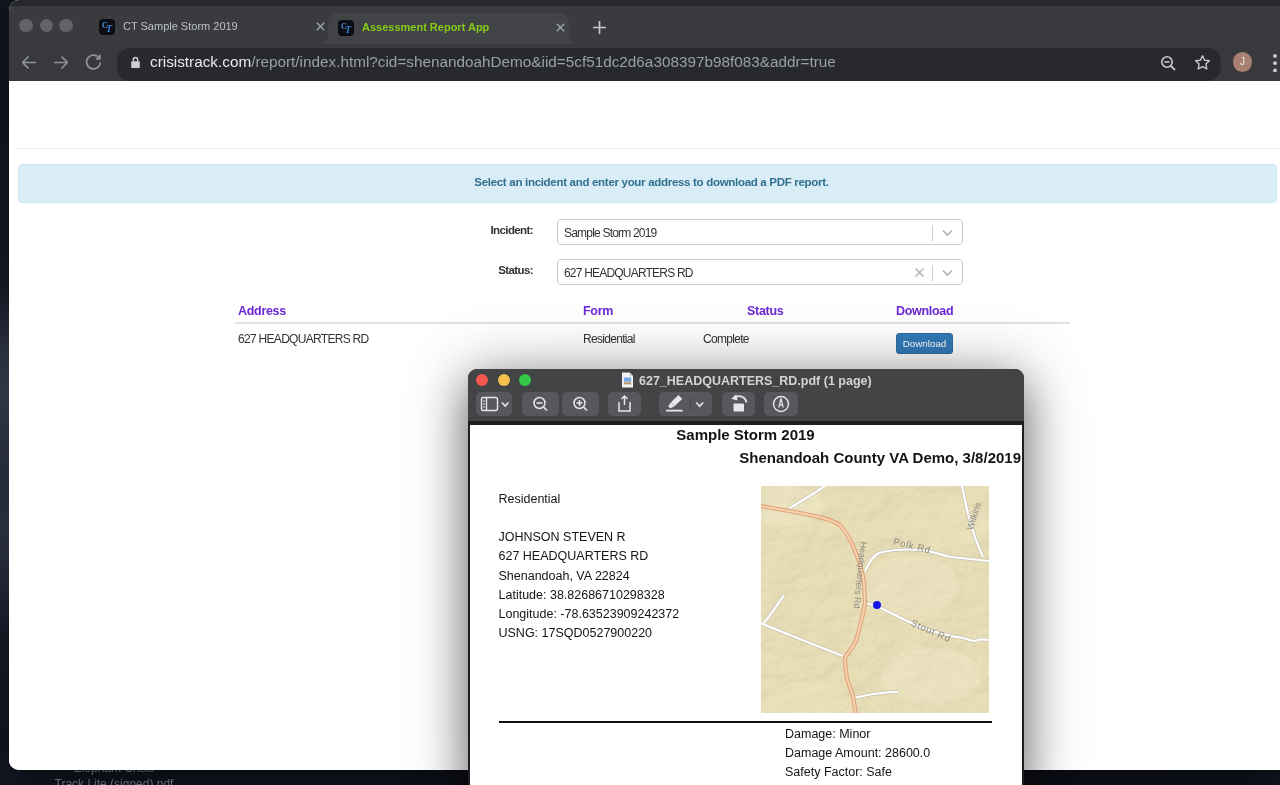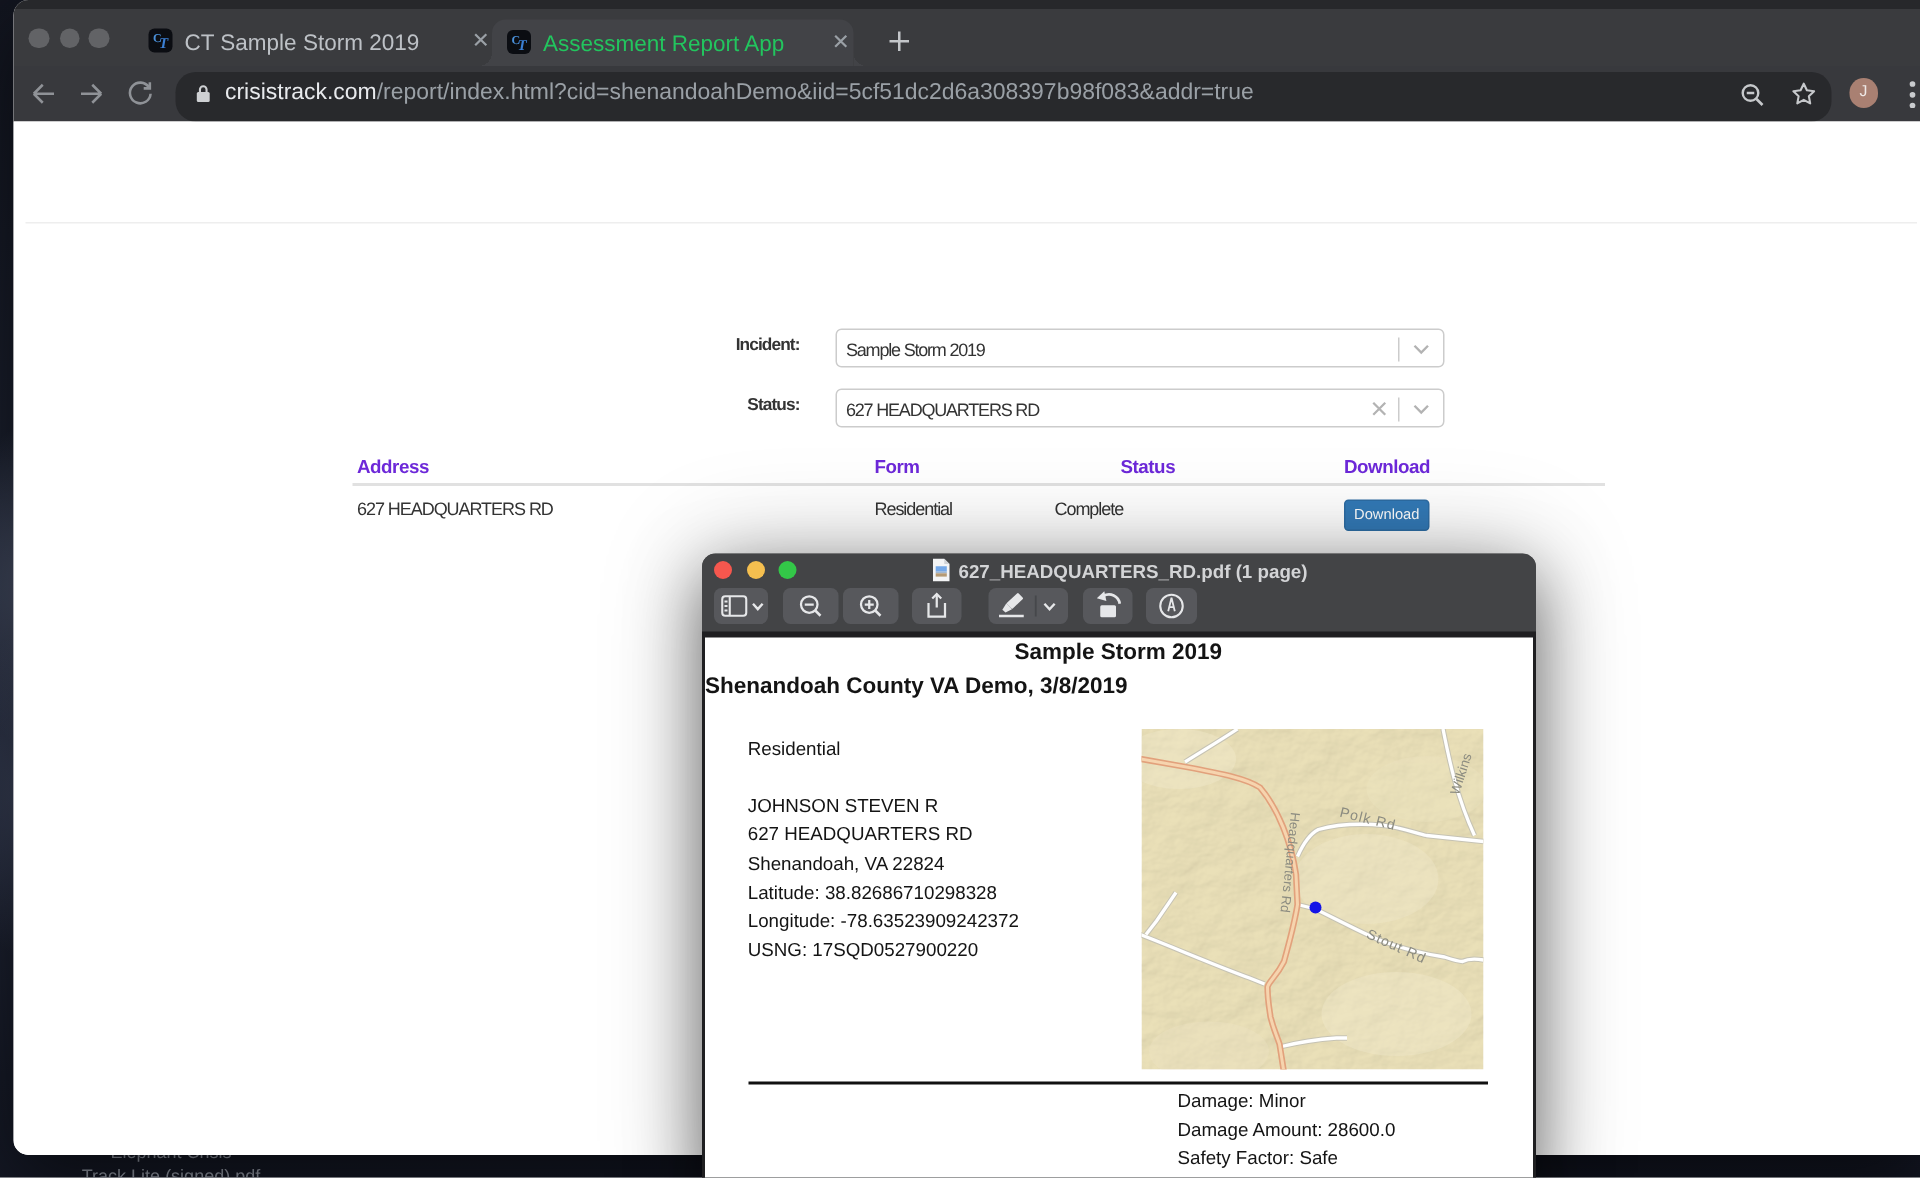--- a/index.html
+++ b/index.html
@@ -14,21 +14,21 @@
   color:#9298a4; font-size:12px; line-height:15.5px; }
 
 
 #browser { position:absolute; left:9px; top:0; width:1272px; height:770px;
   border-radius:10px 0 0 10px; background:#fff; overflow:hidden;
   box-shadow:0 18px 50px rgba(0,0,0,.55); }
 #topstrip { position:absolute; left:0; top:0; width:100%; height:6px; background:#27282b; }
 #tabbar { position:absolute; left:0; top:6px; width:100%; height:38px; background:#3a3b3e; }
 .tl { position:absolute; top:12.5px; width:13.5px; height:13.5px; border-radius:50%; background:#626366; }
 #tabbar .tl:nth-child(1){ left:10px; } #tabbar .tl:nth-child(2){ left:30.5px; } #tabbar .tl:nth-child(3){ left:50px; }
-.tabtitle { position:absolute; top:14px; font-size:15px; white-space:nowrap; }
+.tabtitle { position:absolute; top:14px; font-size:11px; white-space:nowrap; }
 #tab1title { left:114px; color:#bdc1c6; }
 #tab2 { position:absolute; left:319px; top:7px; width:241px; height:31px; background:#424347; border-radius:9px 9px 0 0; }
 #tab2:before, #tab2:after { content:""; position:absolute; bottom:0; width:9px; height:9px; background:#424347; }
 #tab2:before { left:-9px; -webkit-mask:radial-gradient(circle 9px at 0 0, transparent 9px, #000 9px); mask:radial-gradient(circle 9px at 0 0, transparent 9px, #000 9px); }
 #tab2:after { right:-9px; -webkit-mask:radial-gradient(circle 9px at 9px 0, transparent 9px, #000 9px); mask:radial-gradient(circle 9px at 9px 0, transparent 9px, #000 9px); }
 .favicon { position:absolute; top:13px; width:16px; height:16px; border-radius:4px; background:#0b0d12; }
 .favicon svg { position:absolute; left:0; top:0; }
 .tabx { position:absolute; top:14px; width:13px; height:13px; color:#9aa0a6; }
 #newtab { position:absolute; left:583px; top:14px; width:15px; height:15px; color:#c3c6c9; }
 
@@ -97,21 +97,21 @@
     <svg class="tabx" style="left:305px;" viewBox="0 0 14 14">
         <path d="M3 3 L11 11 M11 3 L3 11" stroke="currentColor" stroke-width="1.6"></path>
       </svg>
     <div id="tab2">
       <div class="favicon" style="left:10px; top:6.5px;">
         <svg width="16" height="16" viewBox="0 0 16 16">
             <text x="3" y="9" font-size="8" font-weight="bold" fill="#4a90d9" font-family="Liberation Serif">C</text>
             <text x="7" y="13" font-size="10" font-weight="bold" font-style="italic" fill="#3b7fd4" font-family="Liberation Serif">T</text>
           </svg>
       </div>
-      <div class="tabtitle" style="left:34px; top:8px; color:#22c55e;">Assessment Report App</div>
+      <div class="tabtitle" style="left:34px; top:8px; color:#84cc16;font-weight:bold;">Assessment Report App</div>
       <svg class="tabx" style="left:226px; top:7.5px;" viewBox="0 0 14 14">
           <path d="M3 3 L11 11 M11 3 L3 11" stroke="currentColor" stroke-width="1.6"></path>
         </svg>
     </div>
     <svg id="newtab" viewBox="0 0 15 15">
         <path d="M7.5 1 V14 M1 7.5 H14" stroke="currentColor" stroke-width="1.7"></path>
       </svg>
   </div>
   <div id="toolbar">
     <svg class="navic" style="left:1px;" width="37" height="37" viewBox="0 0 37 37">
@@ -141,20 +141,23 @@
     </div>
     <div id="avatar">J</div>
     <svg style="position:absolute;left:1263px;top:9px;" width="6" height="19" viewBox="0 0 6 19">
         <circle cx="3" cy="3" r="1.9" fill="#c9cbce"></circle>
         <circle cx="3" cy="10.2" r="1.9" fill="#c9cbce"></circle>
         <circle cx="3" cy="17.4" r="1.9" fill="#c9cbce"></circle>
       </svg>
   </div>
   <div id="pagearea">
     <div id="hr1"></div>
+    <div id="alert">
+        <div>Select an incident and enter your address to download a PDF report.</div>
+      </div>
     <div class="flabel" style="top:143px;">Incident:</div>
     <div class="selbox" style="top:138px;">
       <div class="txt">Sample Storm 2019</div>
       <div class="sep"></div>
       <svg class="chev" viewBox="0 0 13 8">
           <path d="M2 1.5 L6.5 6 L11 1.5" stroke="currentColor" stroke-width="1.6" fill="none"></path>
         </svg>
     </div>
     <div class="flabel" style="top:183px;">Status:</div>
     <div class="selbox" style="top:178px;">
@@ -246,21 +249,21 @@
     <div class="pbtn" style="left:296px; width:34px;">
       <svg width="34" height="24" viewBox="0 0 34 24">
           <circle cx="17" cy="12" r="7.5" stroke="currentColor" stroke-width="1.4" fill="none"></circle>
           <path d="M17 6.5 L14.8 15.5 M17 6.5 L19.2 15.5 M15.3 12.8 H18.7" stroke="currentColor" stroke-width="1.2" fill="none"></path>
         </svg>
     </div>
   </div>
   <div id="pcontent">
     <div id="pdfpage">
       <div class="pdft pdfb" style="left:0; width:551px; text-align:center; top:0.5px;">Sample Storm 2019</div>
-      <div class="pdft pdfb" style="left:0; width:551px; text-align:left; top:23.2px;">Shenandoah County VA Demo, 3/8/2019</div>
+      <div class="pdft pdfb" style="left:0; width:551px; text-align:right; top:23.2px;">Shenandoah County VA Demo, 3/8/2019</div>
       <div class="pdft" style="left:28.5px; top:65.1px;">Residential</div>
       <div class="pdft" style="left:28.5px; top:103.5px;">JOHNSON STEVEN R<br>627 HEADQUARTERS RD<br>Shenandoah, VA 22824<br>Latitude: 38.82686710298328<br>Longitude: -78.63523909242372<br>USNG: 17SQD0527900220</div>
       <svg id="map" viewBox="0 0 228 227">
         <defs>
           <filter id="ter" x="0" y="0" width="100%" height="100%">
             <feTurbulence type="fractalNoise" baseFrequency="0.04 0.05" numOctaves="4" seed="11" result="n"></feTurbulence>
             <feDiffuseLighting in="n" lighting-color="#ffffff" surfaceScale="2.4" diffuseConstant="1.05" result="l">
               <feDistantLight azimuth="230" elevation="58"></feDistantLight>
             </feDiffuseLighting>
           </filter>

